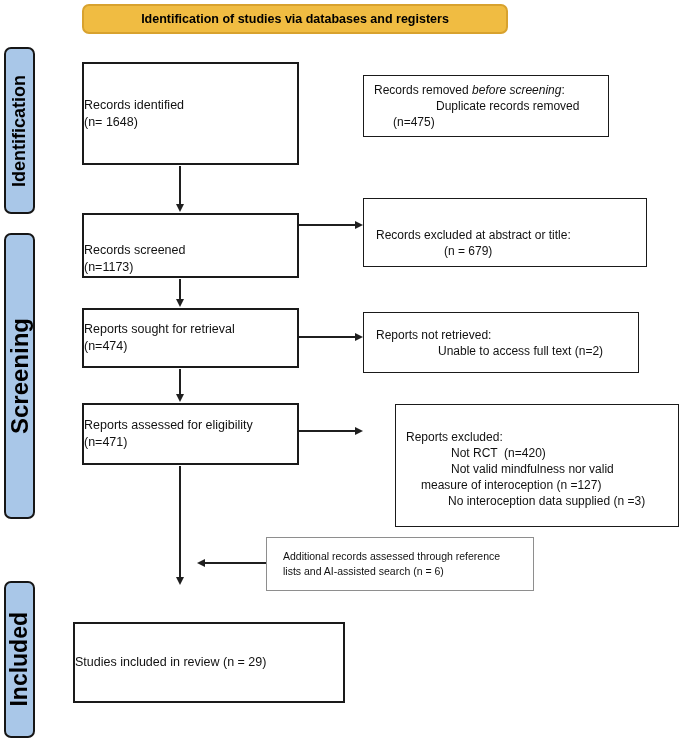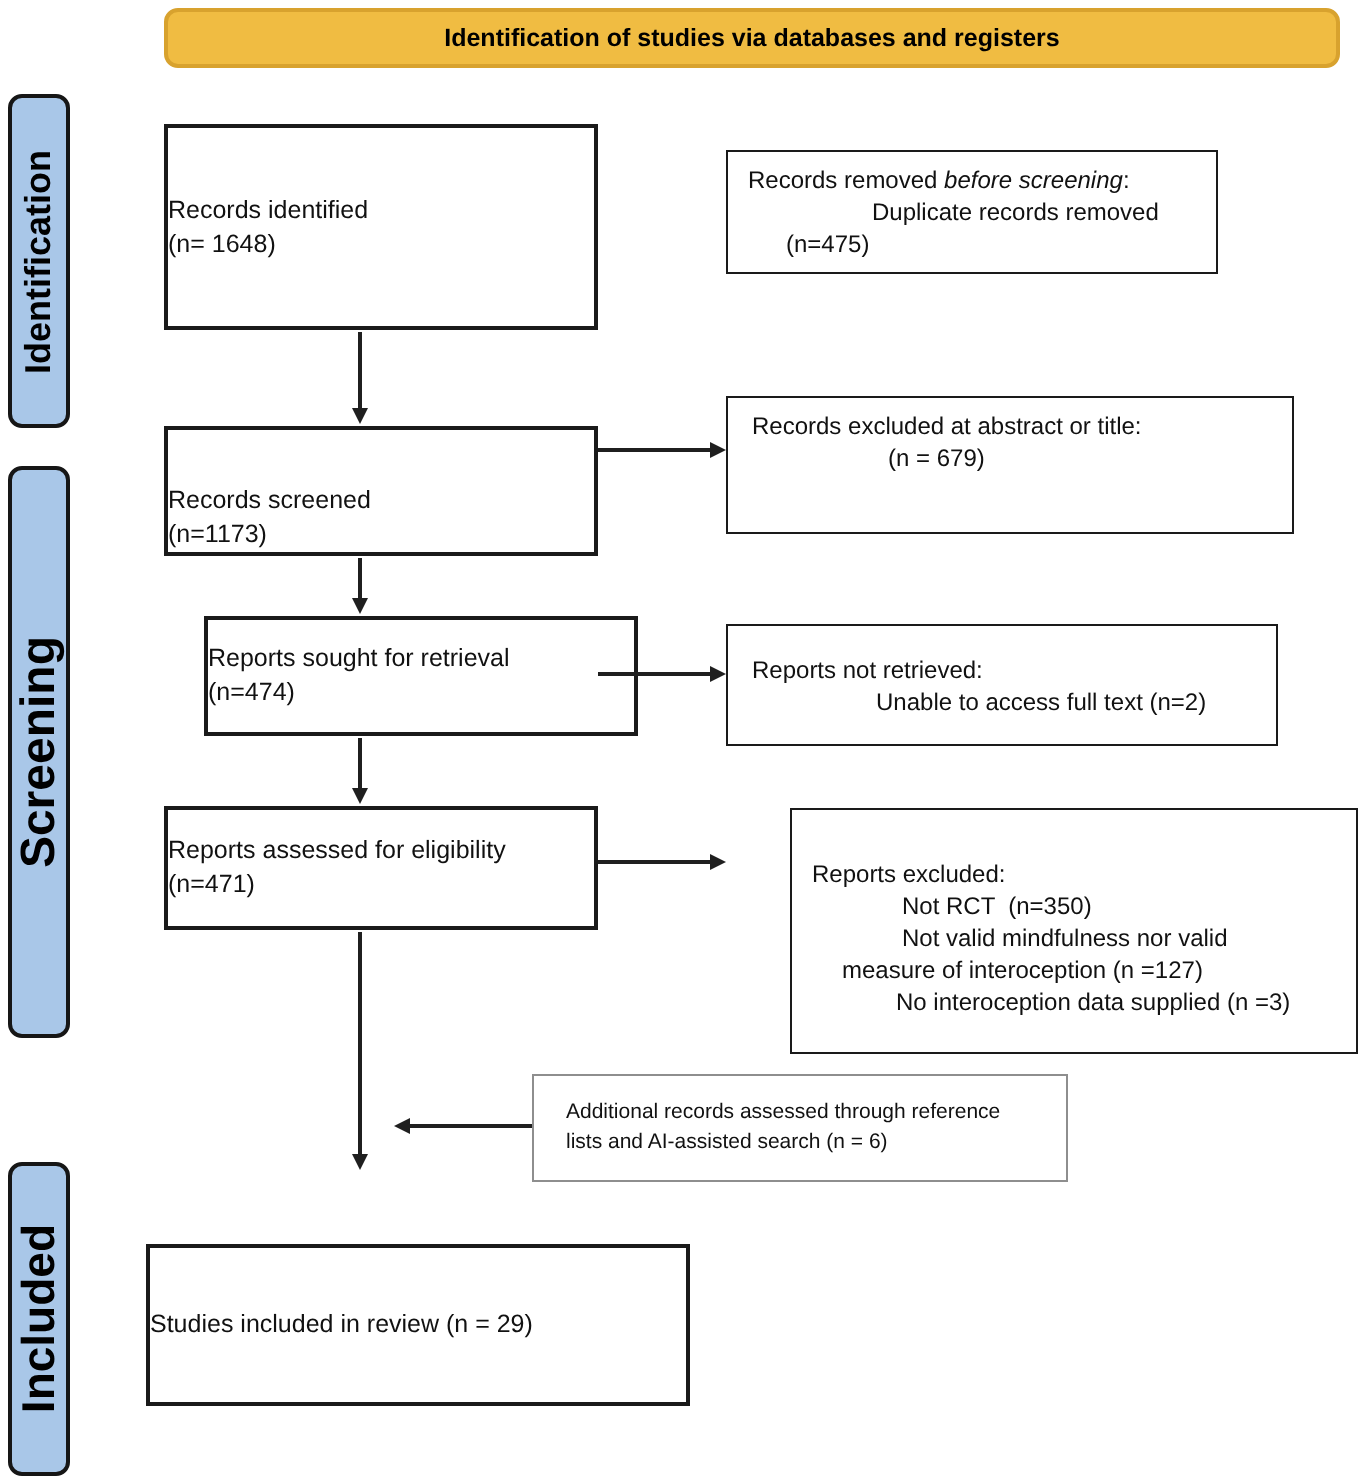--- a/index.html
+++ b/index.html
@@ -3,21 +3,21 @@
 <meta charset="utf-8">
 <style>
   html,body{margin:0;padding:0;background:#ffffff;}
   .stage{
     position:relative;width:685px;height:742px;background:#ffffff;
     font-family:"Liberation Sans","DejaVu Sans",sans-serif;color:#111;
     overflow:hidden;
   }
   
   .banner{
-    position:absolute;left:82px;top:4px;width:588px;height:30px;
+    position:absolute;left:82px;top:4px;width:426px;height:30px;
     background:var(--banner-fill,#F0BC42);
     border:2px solid var(--banner-border,#D8A22E);
     border-radius:7px;box-sizing:border-box;
     display:flex;align-items:center;justify-content:center;
     font-weight:700;font-size:12.5px;color:#000;
   }
   
   .tab{
     position:absolute;left:4px;width:31px;box-sizing:border-box;
     background:var(--sidebar-fill,#A9C7E8);
@@ -33,32 +33,32 @@
   .fbox{
     position:absolute;background:#fff;box-sizing:border-box;
     border:2px solid var(--box-border,#1A1A1A);
     display:flex;flex-direction:column;justify-content:center;
     padding-right:6px;
     font-size:12.5px;line-height:17px;
   }
   .fbox .bline{white-space:pre;}
   .box-identified{left:82px;top:62px;width:217px;height:103px;}
   .box-screened{left:82px;top:213px;width:217px;height:65px;justify-content:flex-end;}
-  .box-sought{left:82px;top:308px;width:217px;height:60px;margin-left:20px;}
+  .box-sought{left:82px;top:308px;width:217px;height:60px;}
   .box-assessed{left:82px;top:403px;width:217px;height:62px;}
   .box-included{left:73px;top:622px;width:272px;height:81px;}
   
   .rbox{
     position:absolute;background:#fff;box-sizing:border-box;
     border:1.5px solid var(--box-border,#1A1A1A);
     font-size:12px;line-height:16px;
   }
   .rbox .rline{white-space:pre;}
   .rbox-removed{left:363px;top:75px;width:246px;height:62px;padding-top:6px;}
-  .rbox-abstract{left:363px;top:198px;width:284px;height:69px;padding-top:6px;}
+  .rbox-abstract{left:363px;top:198px;width:284px;height:69px;padding-top:28px;}
   .rbox-notretrieved{left:363px;top:312px;width:276px;height:61px;padding-top:14px;}
   .rbox-excluded{left:363px;top:404px;width:284px;height:123px;padding-top:24px;margin-left:32px;}
   .ind10{padding-left:10px;} .ind12{padding-left:12px;} .ind25{padding-left:25px;}
   .ind29{padding-left:29px;} .ind52{padding-left:52px;} .ind55{padding-left:55px;}
   .ind72{padding-left:72px;} .ind74{padding-left:74px;} .ind80{padding-left:80px;}
   
   .refbox{
     position:absolute;left:266px;top:537px;width:268px;height:54px;
     box-sizing:border-box;border:1px solid var(--reference-border,#8E8E8E);
     background:#fff;font-size:10.5px;line-height:15px;
@@ -128,21 +128,21 @@
     <div class="rline ind80">(n = 679)</div>
   </div>
 
   <div class="rbox rbox-notretrieved">
     <div class="rline ind12">Reports not retrieved:</div>
     <div class="rline ind74">Unable to access full text (n=2)</div>
   </div>
 
   <div class="rbox rbox-excluded">
     <div class="rline ind10">Reports excluded:</div>
-    <div class="rline ind55">Not RCT  (n=350)</div>
+    <div class="rline ind55">Not RCT  (n=420)</div>
     <div class="rline ind55">Not valid mindfulness nor valid</div>
     <div class="rline ind25">measure of interoception (n =127)</div>
     <div class="rline ind52">No interoception data supplied (n =3)</div>
   </div>
 
   <div class="refbox">
     <div>Additional records assessed through reference</div>
     <div>lists and AI-assisted search (n = 6)</div>
   </div>
 

